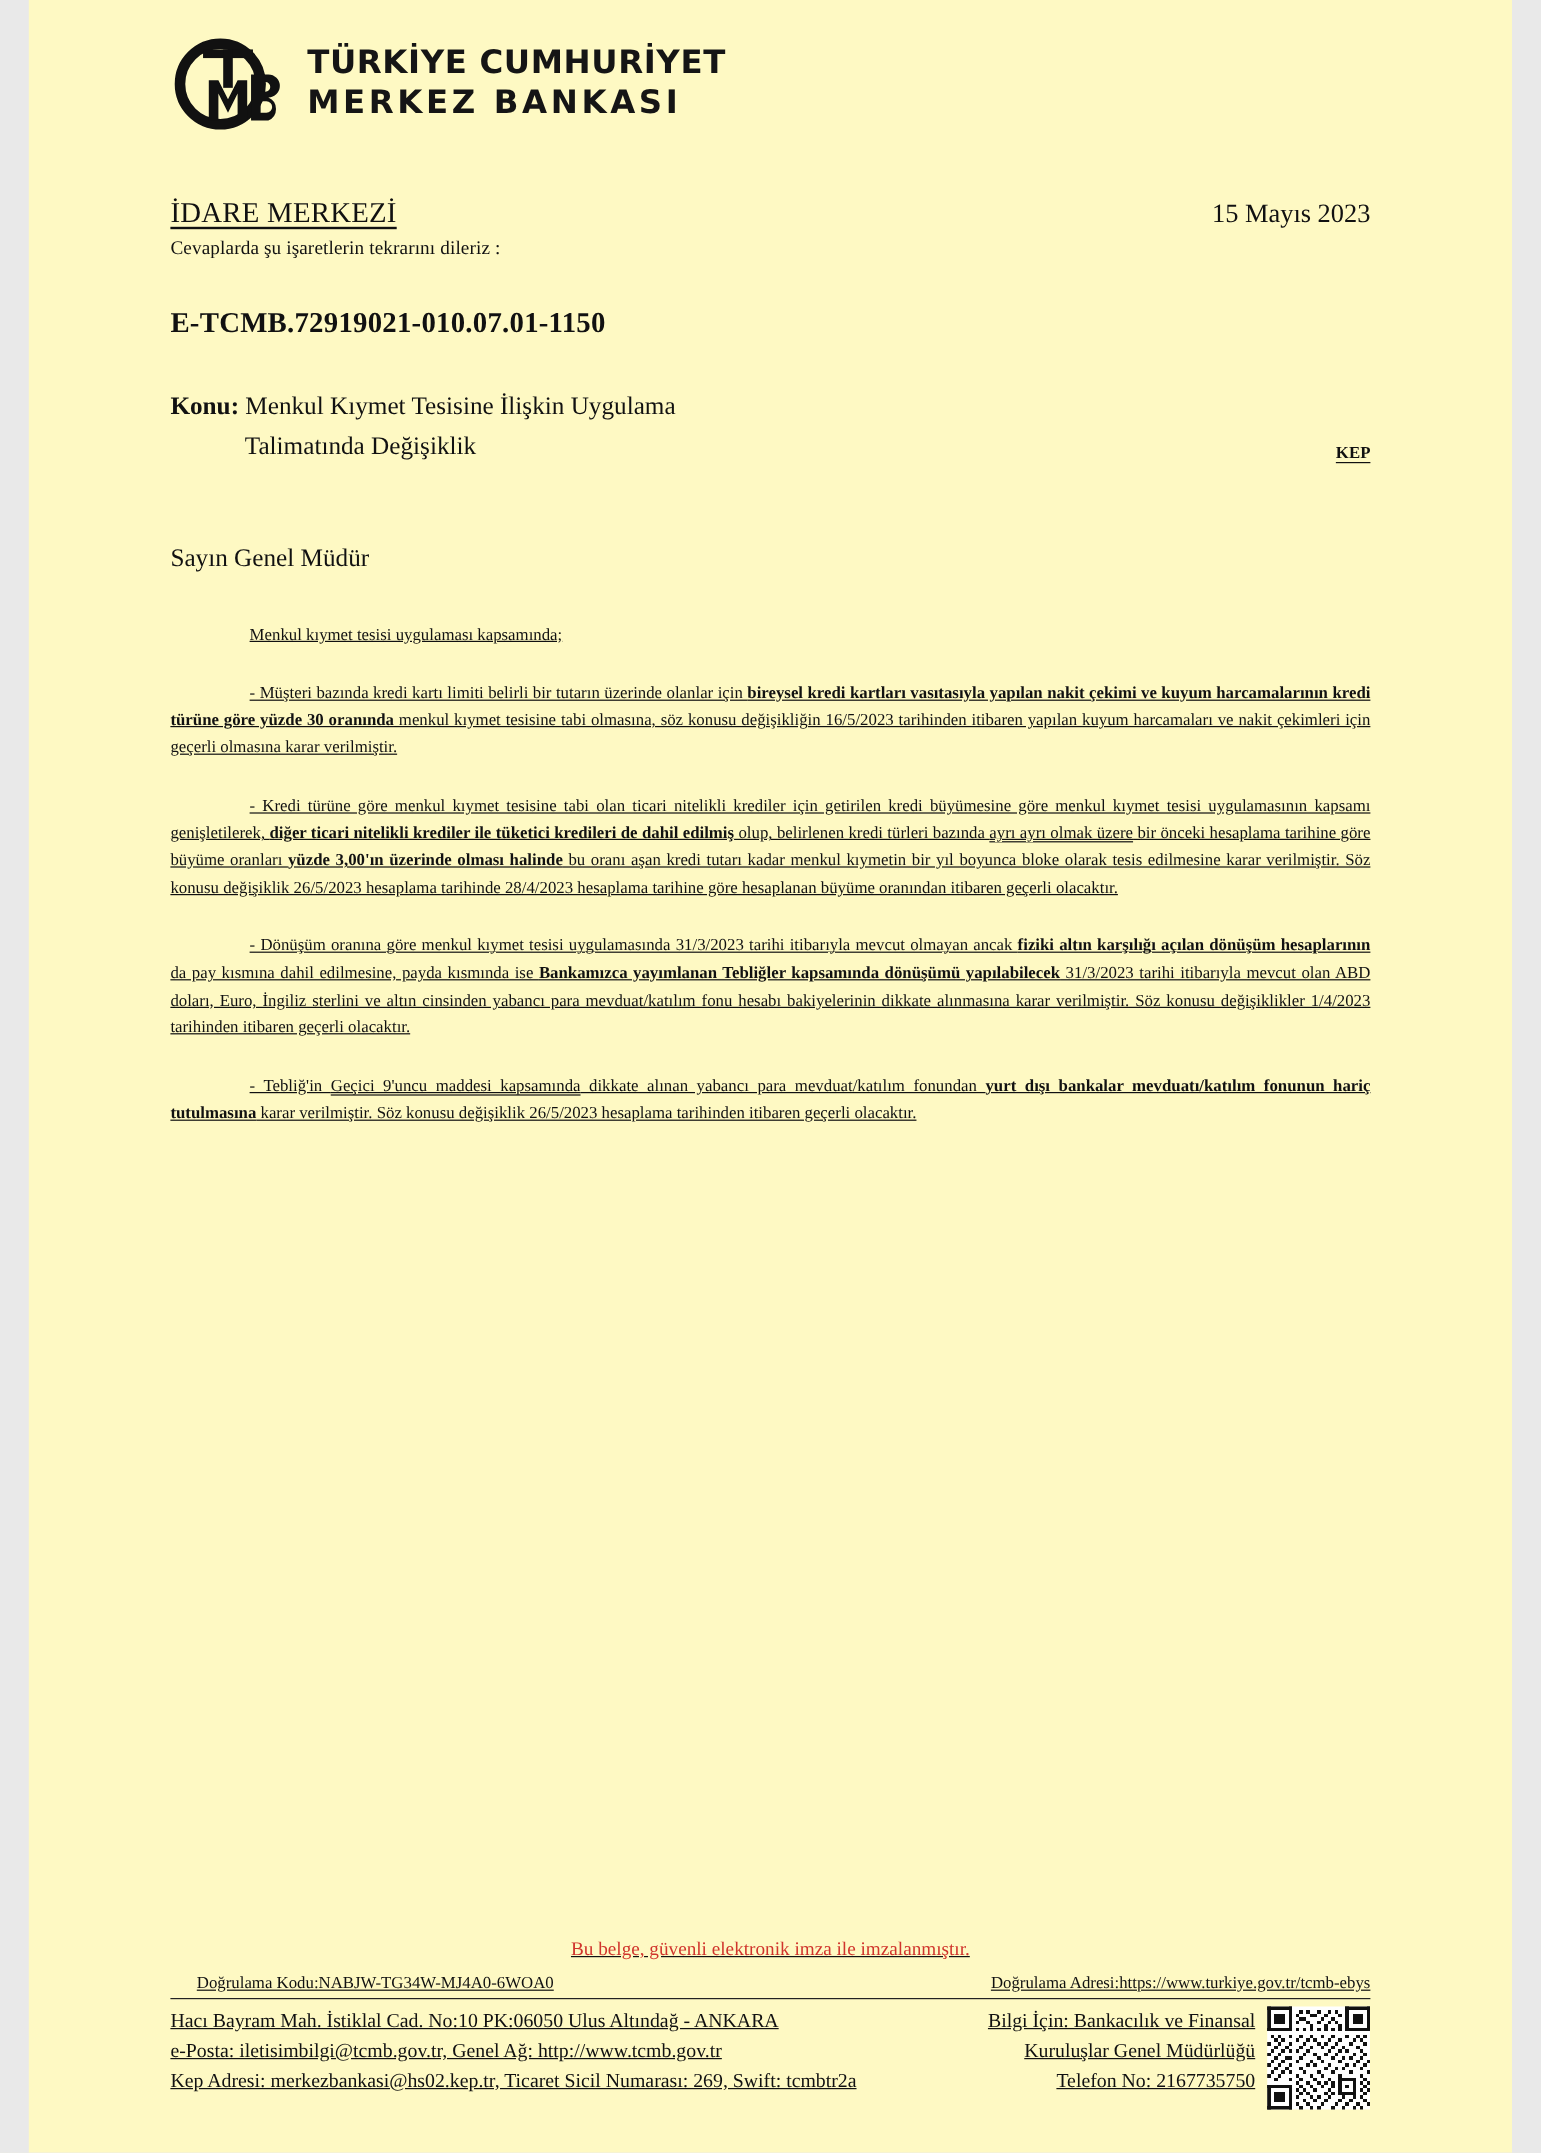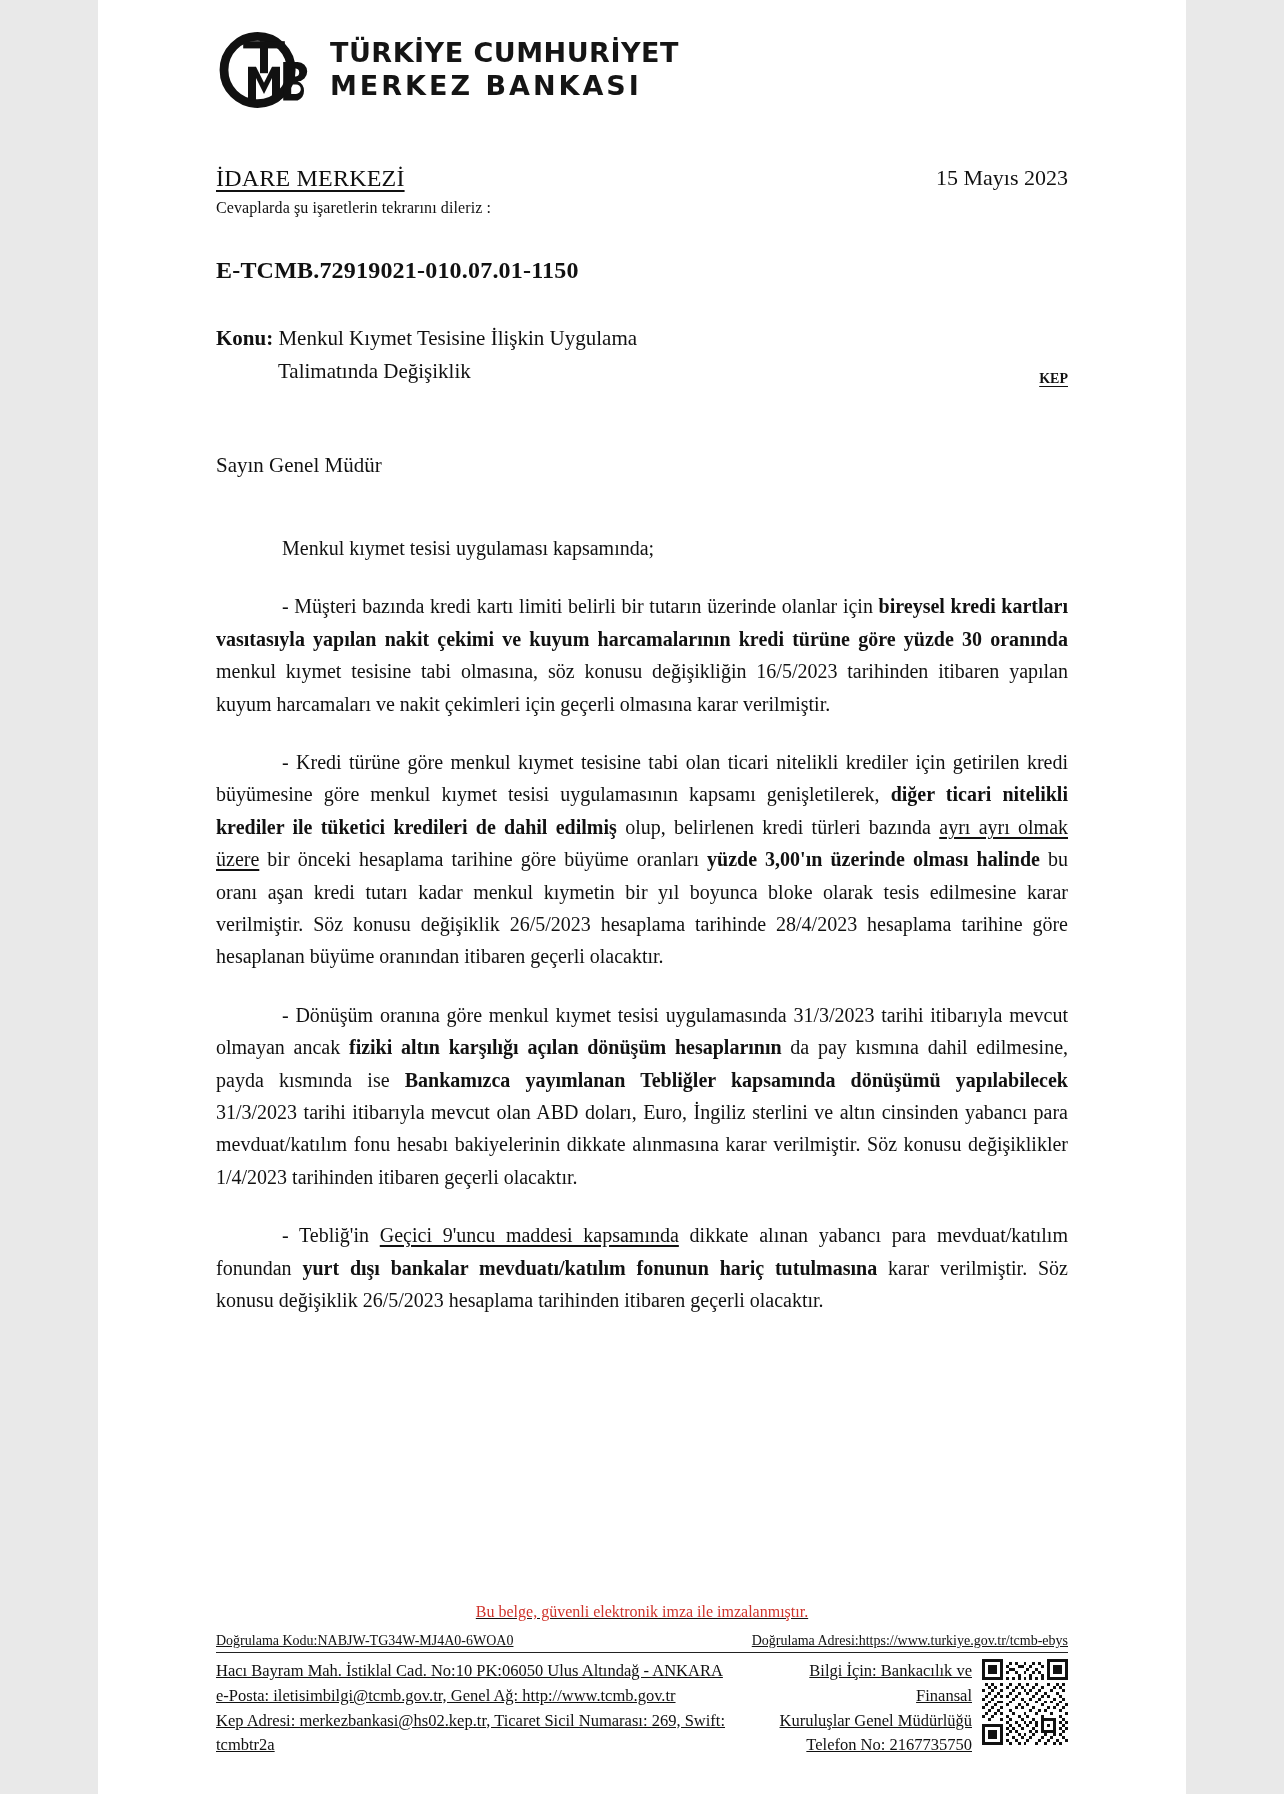--- a/index.html
+++ b/index.html
@@ -6,24 +6,24 @@
     margin: 0;
     padding: 0;
     background: #e9e9e9;
   }
   body {
     font-family: "Liberation Serif", "DejaVu Serif", serif;
     color: #111;
   }
   .page {
     position: relative;
-    width: 1088px;
+    width: 1236px;
     height: 1794px;
     margin: 0 auto;
-    background: #ffffff;
+    background: #fef9c3;
     box-sizing: border-box;
     padding: 0;
     overflow: hidden;
   }
   
   .letterhead {
     display: flex;
     align-items: center;
     gap: 18px;
     padding: 30px 0 0 118px;
@@ -99,24 +99,25 @@
   .salutation {
     font-size: 21px;
     font-weight: normal;
     padding: 0 118px;
     margin-top: 66px;
   }
 
   
   .body-text {
     padding: 0 118px;
-    margin-top: 54px;
-    font-size: 20px;
+    margin-top: 41px;
+    font-size: 14px;
     line-height: 1.62;
     text-align: justify;
+    text-decoration: underline;
   }
   .body-text p {
     margin: 0 0 26px 0;
     text-indent: 66px;
   }
   .body-text b { font-weight: bold; }
   .u { text-decoration: underline; text-underline-offset: 3px; }
 
   
   .footer {
@@ -132,20 +133,21 @@
     text-align: center;
     color: #d0342c;
     font-size: 16px;
     margin-bottom: 12px;
   }
   .verify-row {
     display: flex;
     justify-content: space-between;
     font-size: 14px;
     padding-bottom: 3px;
+    margin-left: 22px;
   }
   .rule {
     border-top: 1.5px solid #222;
     margin-bottom: 6px;
   }
   .footer-cols {
     display: flex;
     justify-content: space-between;
     align-items: flex-start;
   }

